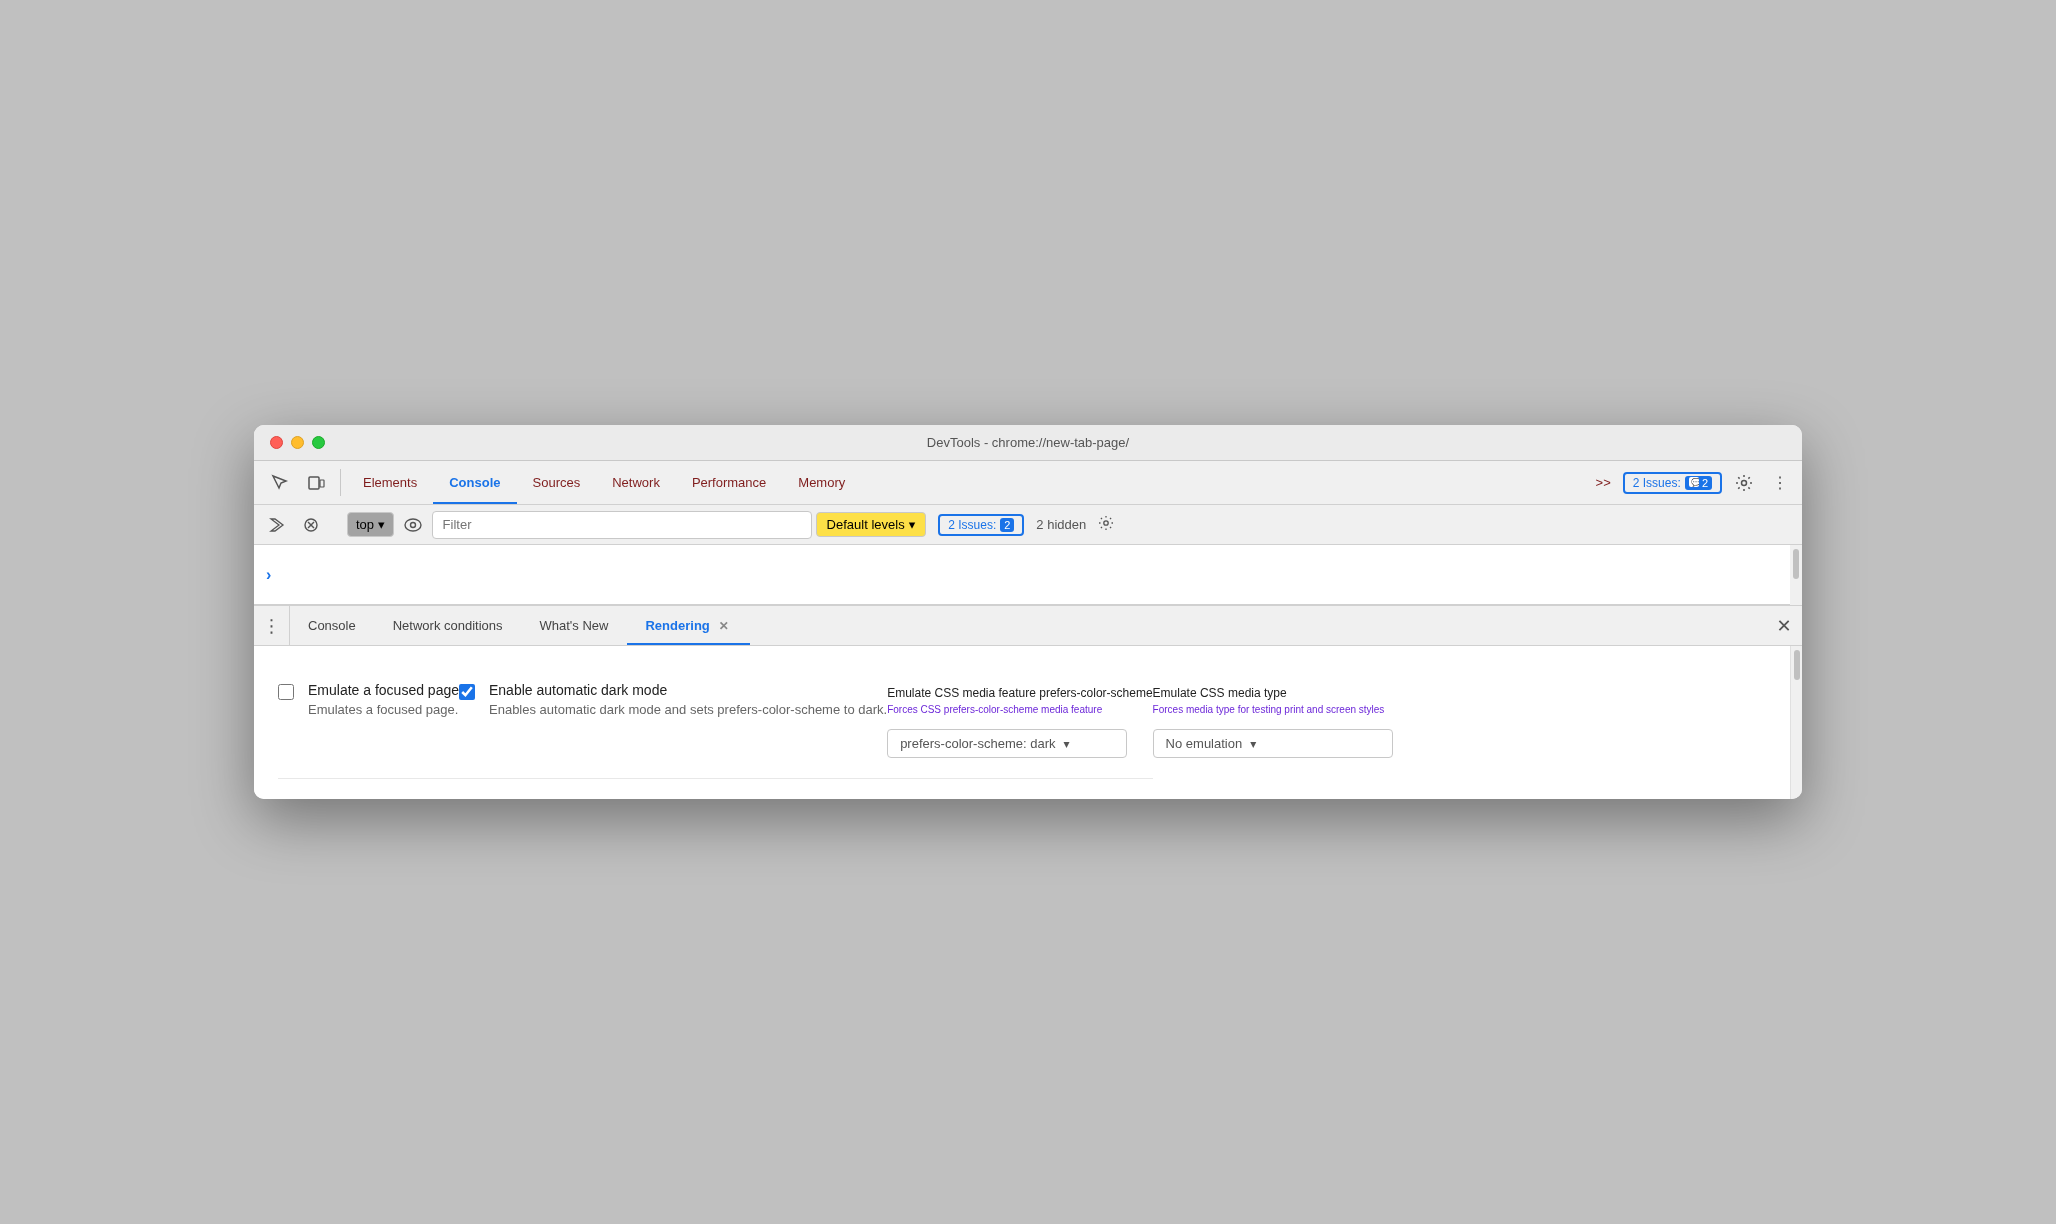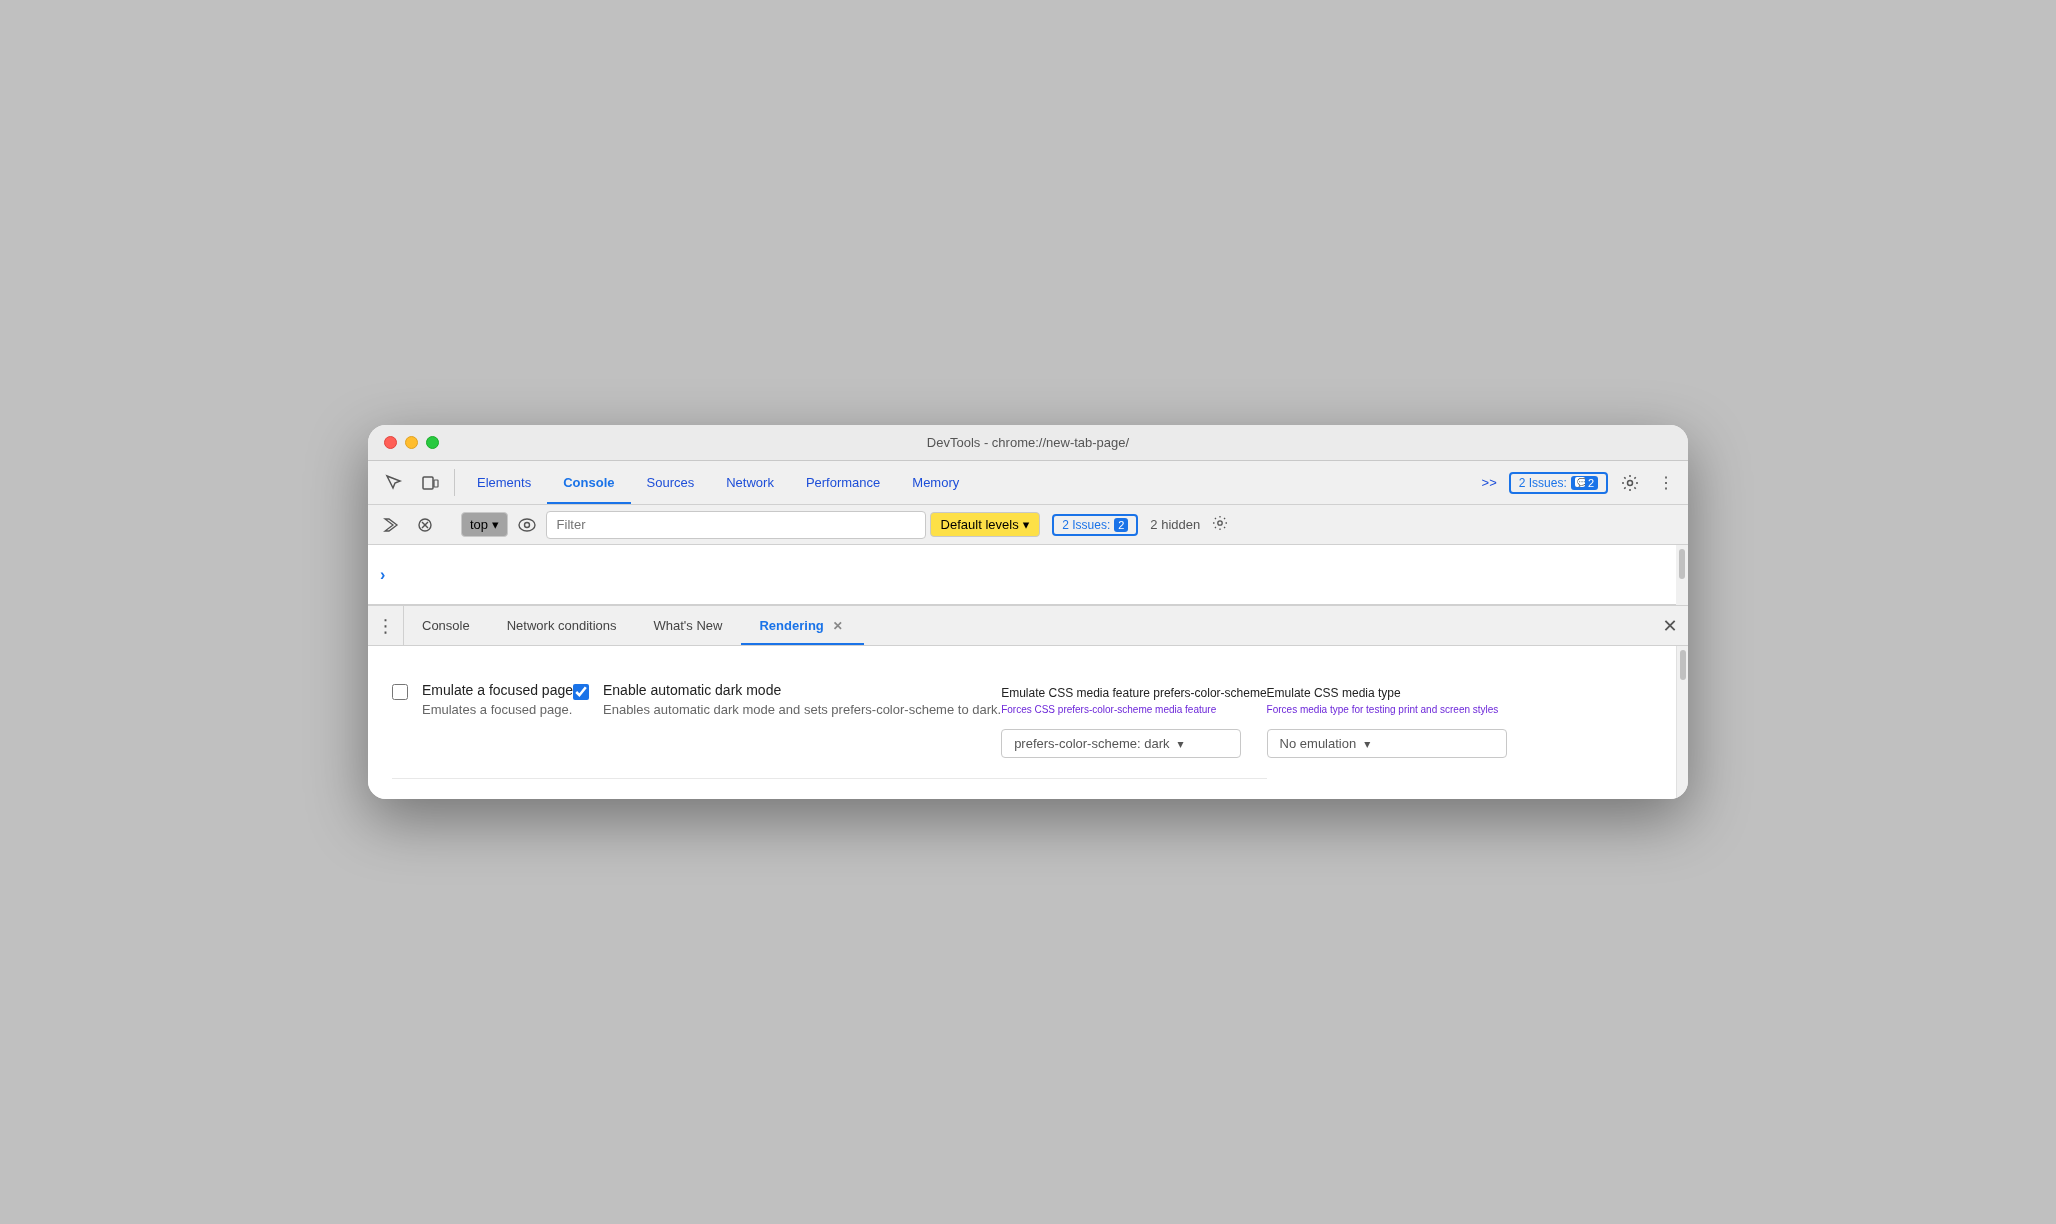--- a/index.html
+++ b/index.html
@@ -5,23 +5,23 @@
     * { box-sizing: border-box; margin: 0; padding: 0; }
     body {
       background: #c0c0c0;
       display: flex;
       align-items: center;
       justify-content: center;
       min-height: 100vh;
       font-family: -apple-system, BlinkMacSystemFont, 'Helvetica Neue', Arial, sans-serif;
     }
     .window {
-      width: 1320px;
+      width: 1548px;
       background: #f5f5f5;
-      border-radius: 18px;
+      border-radius: 10px;
       box-shadow: 0 20px 60px rgba(0,0,0,0.4);
       overflow: hidden;
     }
     .title-bar {
       background: #ebebeb;
       border-bottom: 1px solid #c8c8c8;
       height: 36px;
       display: flex;
       align-items: center;
       justify-content: center;
@@ -75,21 +75,21 @@
     .toolbar-tabs {
       display: flex;
       align-items: stretch;
       flex: 1;
     }
     .toolbar-tab {
       display: flex;
       align-items: center;
       padding: 0 16px;
       font-size: 13px;
-      color: #1d4ed8;
+      color: #7f1d1d;
       cursor: pointer;
       position: relative;
       white-space: nowrap;
     }
     .toolbar-tab.active {
       color: #1a73e8;
       font-weight: 600;
     }
     .toolbar-tab.active::after {
       content: '';

